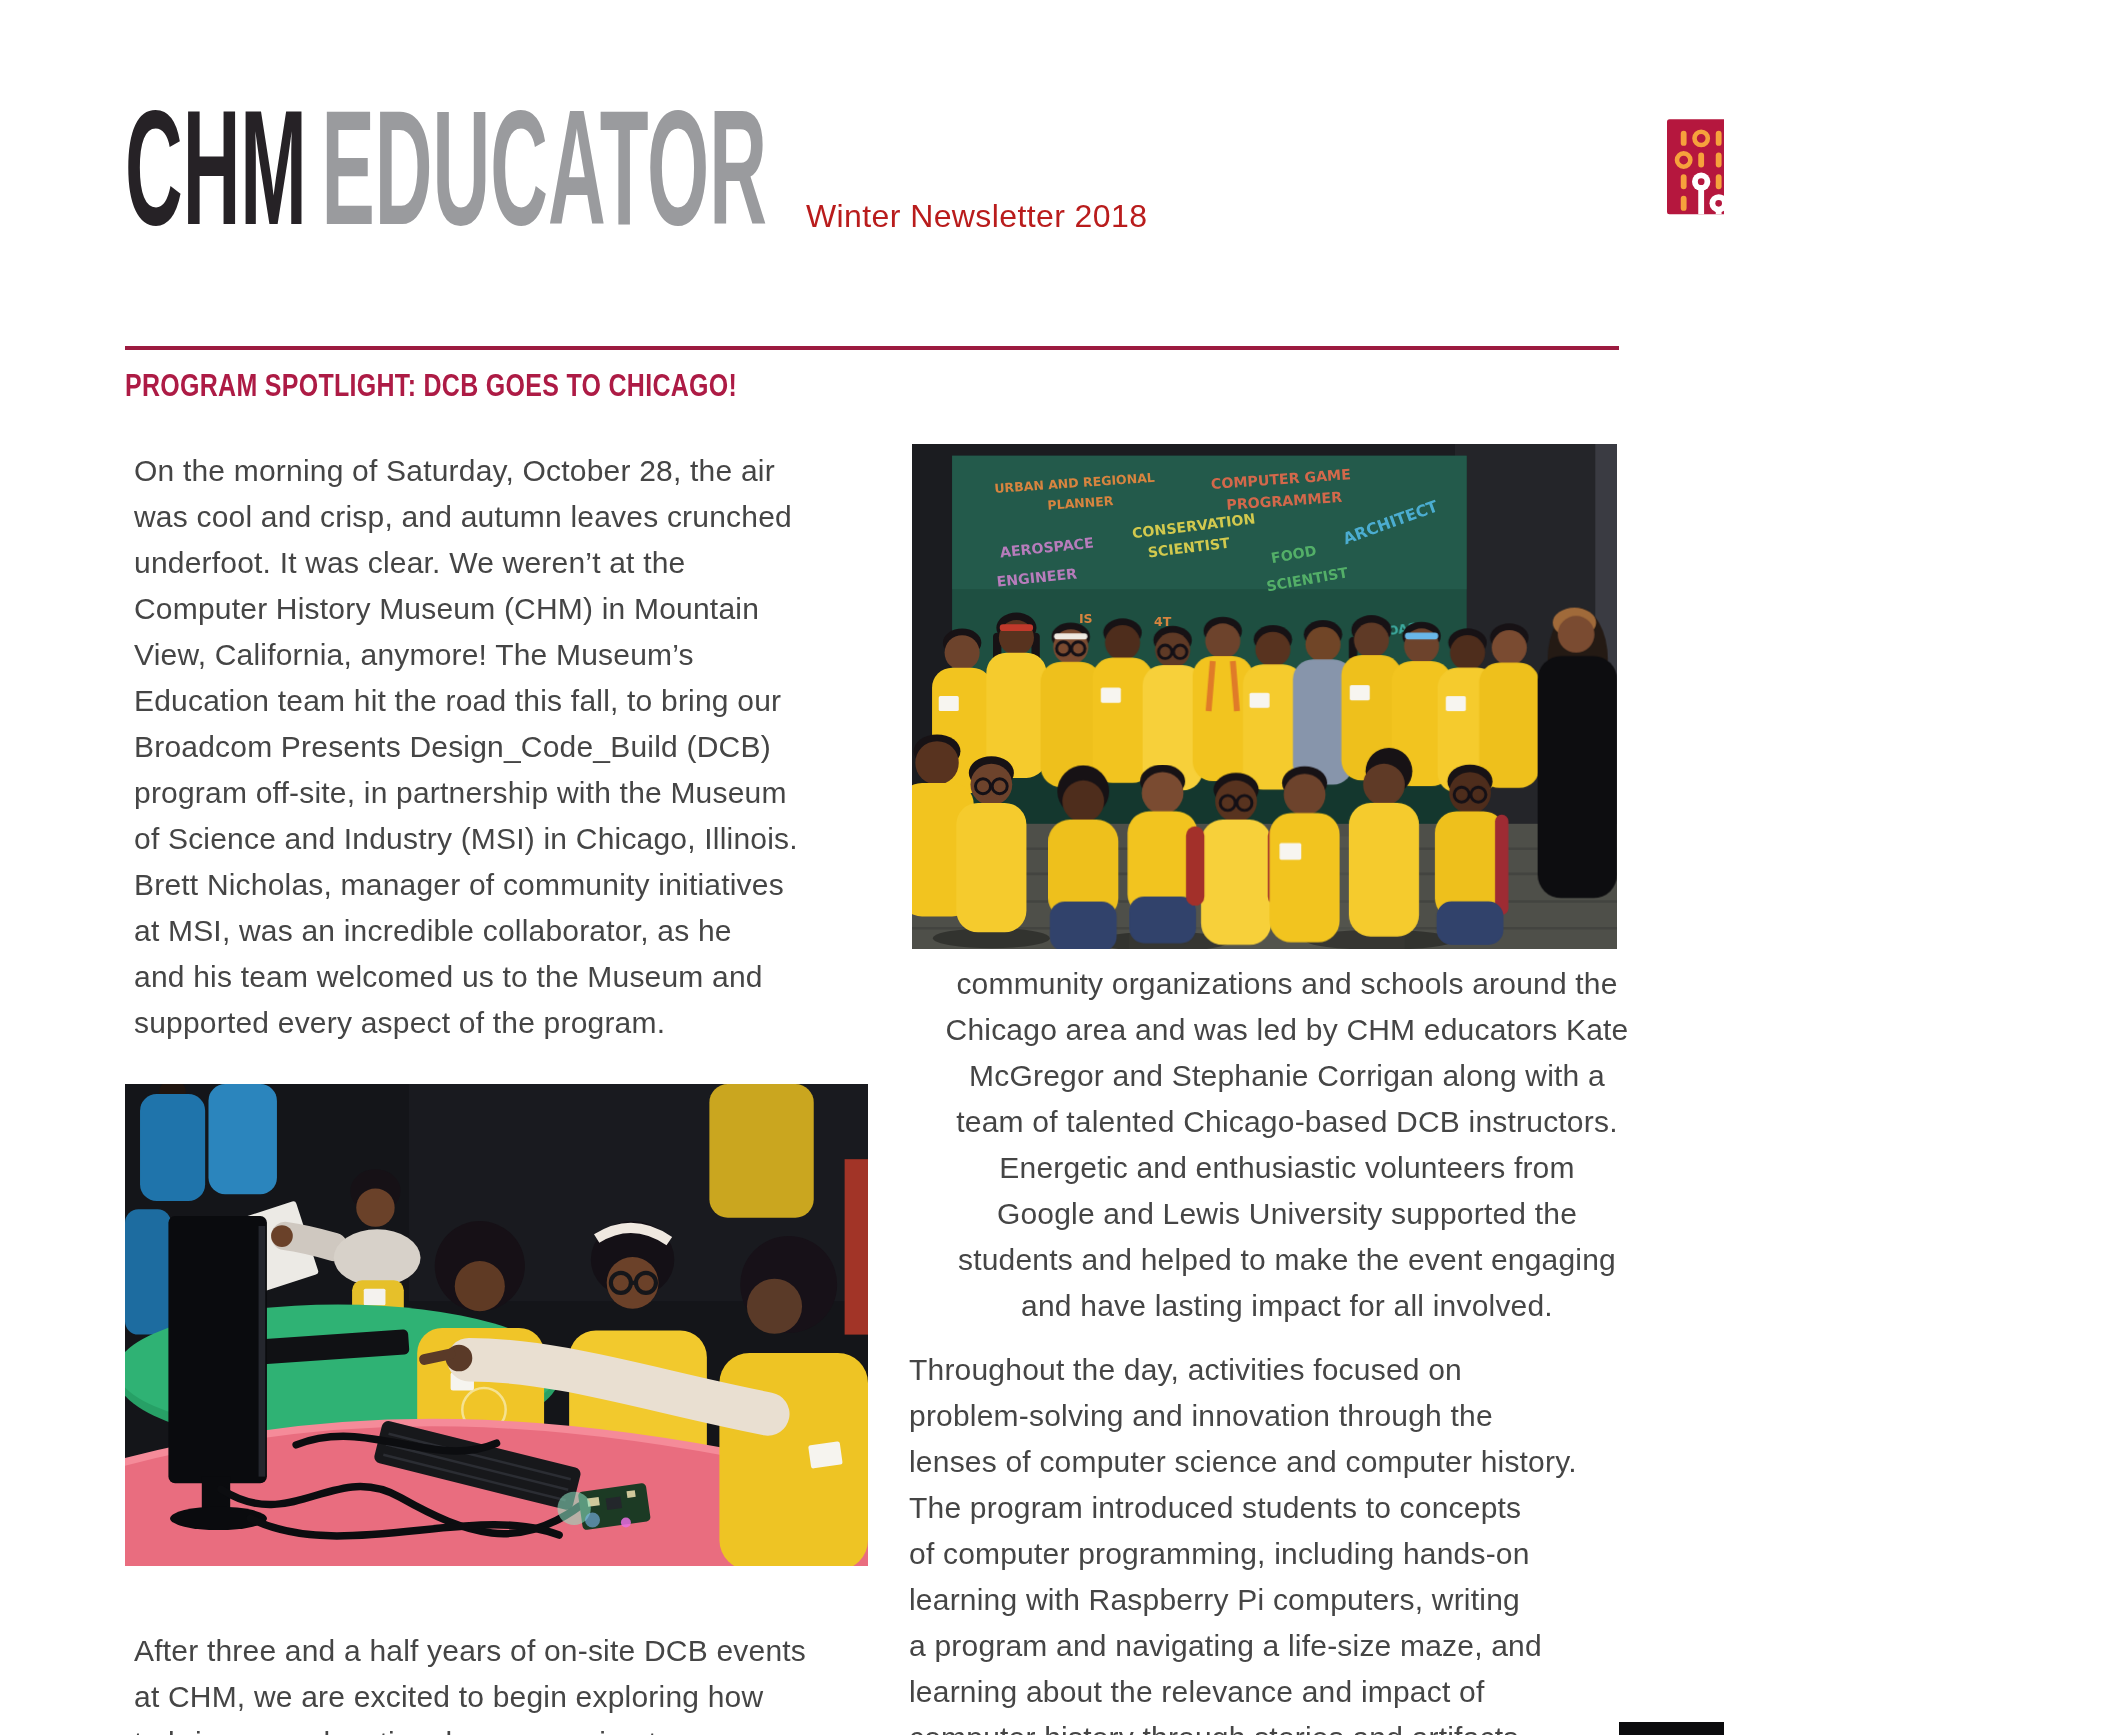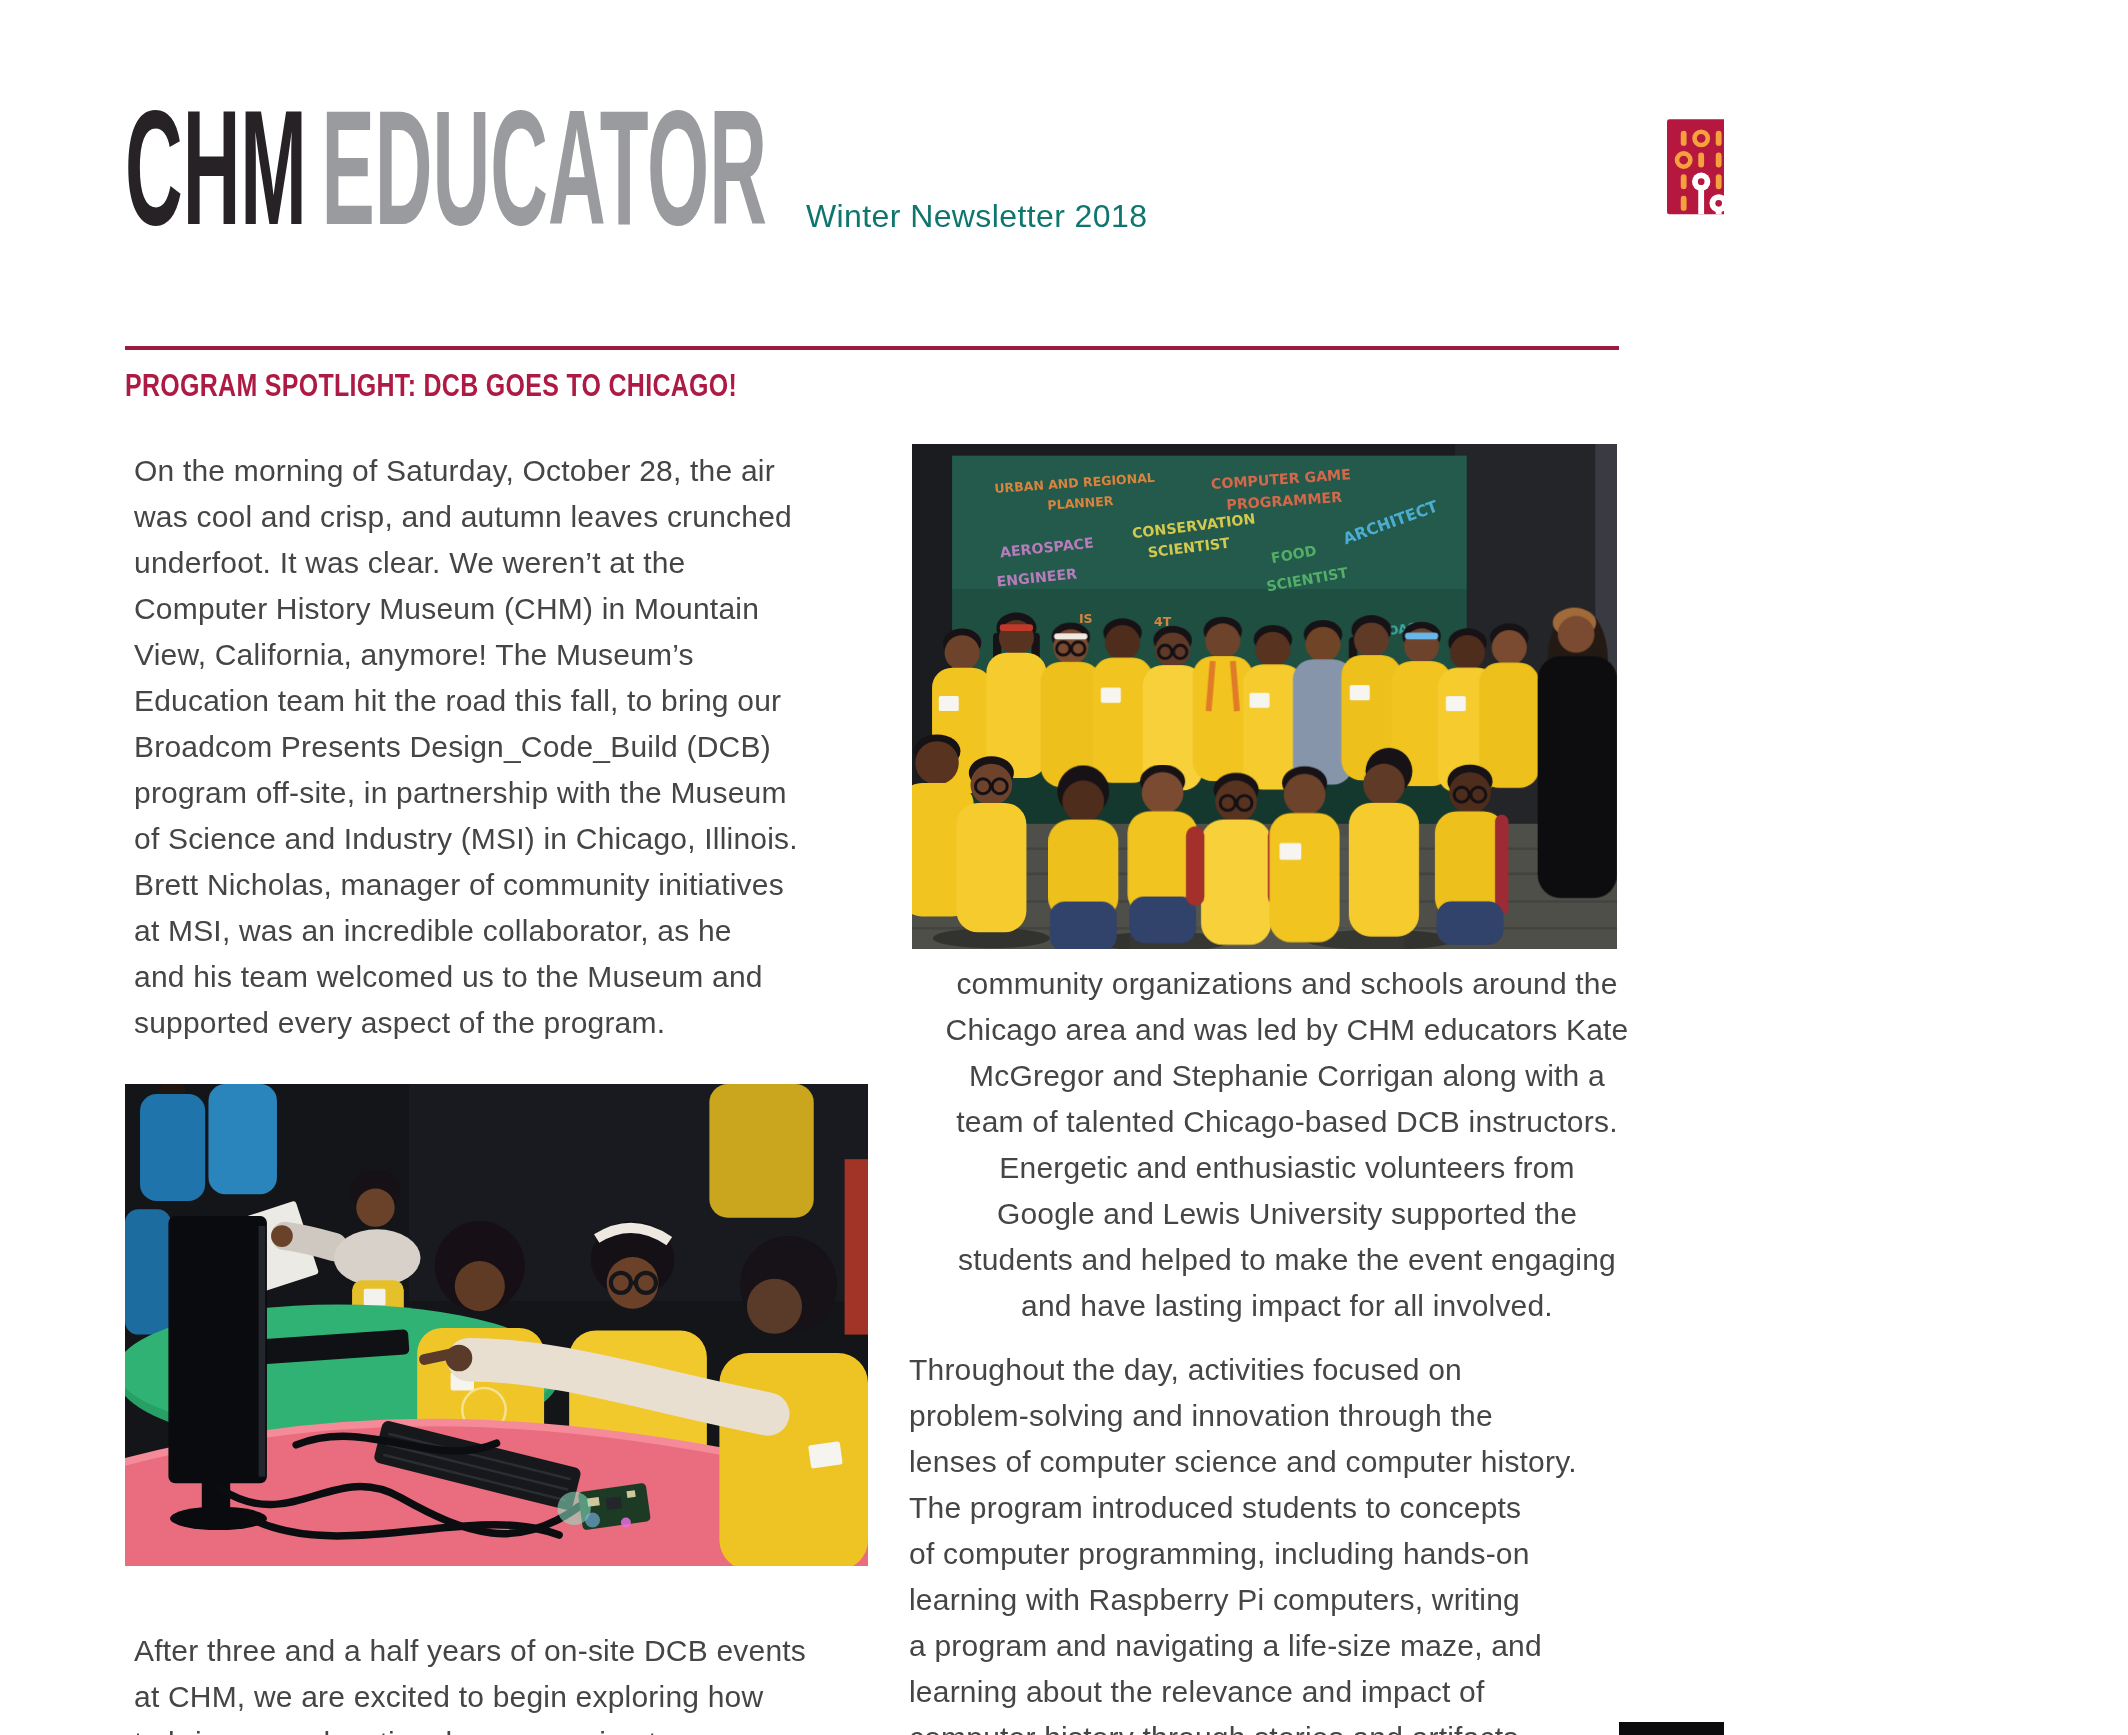--- a/index.html
+++ b/index.html
@@ -11,21 +11,21 @@
   
   .masthead-title {
     position:absolute; left:125px; top:86px;
     font-weight:700; font-size:163px; line-height:163px;
     white-space:nowrap; transform:scaleX(0.49); transform-origin:0 0;
   }
   .t-chm { color:#262226; }
   .t-edu { color:#9a9b9e; margin-left:30px; }
   .masthead-subtitle {
     position:absolute; left:806px; top:197px;
-    font-size:32px; line-height:1.2; color:#0f766e; letter-spacing:0.4px;
+    font-size:32px; line-height:1.2; color:#b91c1c; letter-spacing:0.4px;
   }
   .chm-logo { position:absolute; left:1667px; top:119px; display:flex; }
   .logo-mark { display:block; }
   .logo-wordmark {
     margin-left:16px; padding-top:3.3px;
     font-weight:700; font-size:30px; line-height:32px;
     color:#282425; letter-spacing:0px;
   }
   
   .rule { position:absolute; left:125px; top:346px; width:1494px; height:4.2px; background:#9c1b40; }

